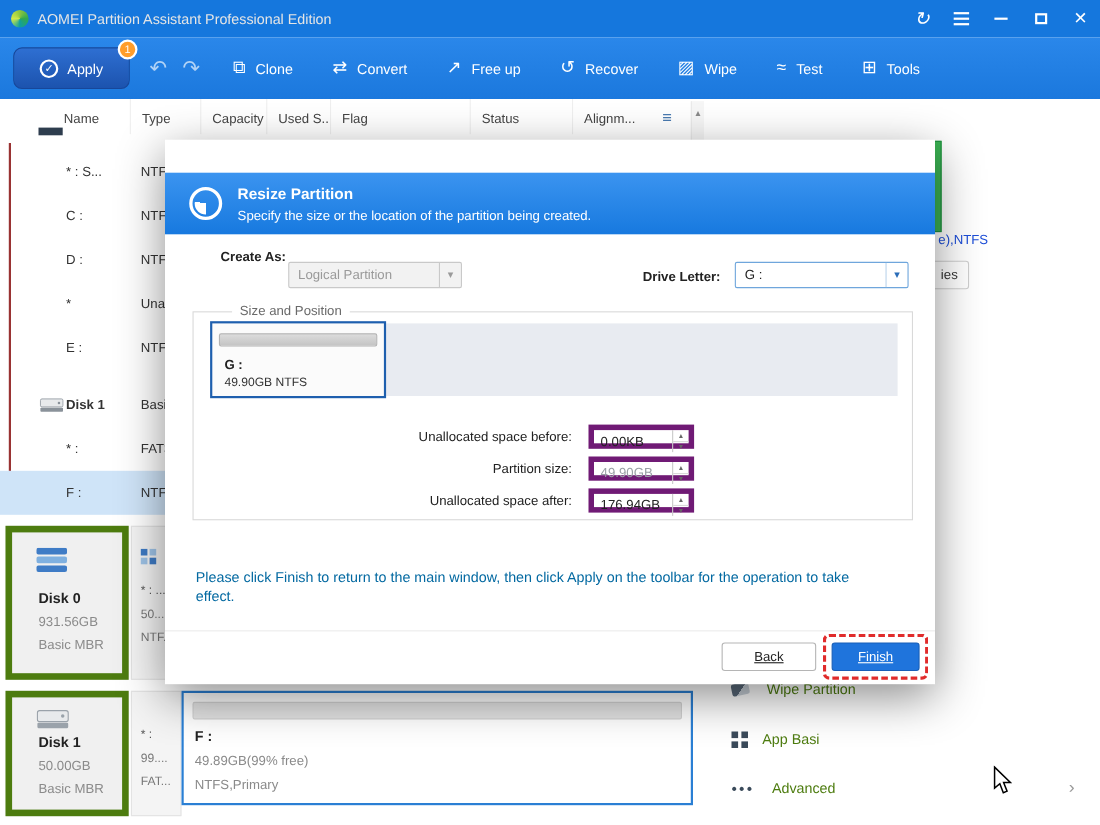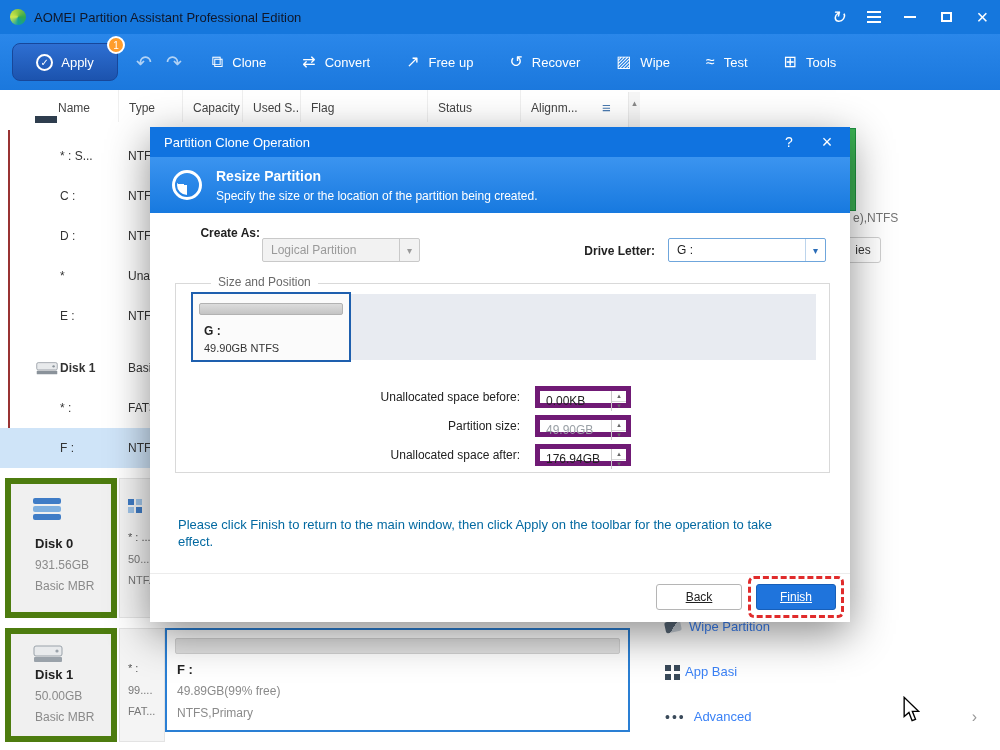--- a/index.html
+++ b/index.html
@@ -1,19 +1,19 @@
 <!DOCTYPE html>
 <html><head>
 <meta charset="utf-8">
 <style>
 *{margin:0;padding:0;box-sizing:border-box}
 body{font-family:"Liberation Sans",sans-serif;background:#666}
 .app{position:relative;width:1000px;height:750px;background:#fff;overflow:hidden;margin:0 auto}
 
-.titlebar{position:absolute;left:0;top:0;width:1000px;height:34px;background:#1577dd;display:flex;align-items:center;color:#0f172a;z-index:3}
+.titlebar{position:absolute;left:0;top:0;width:1000px;height:34px;background:#1577dd;display:flex;align-items:center;color:#e5e5e5;z-index:3}
 .logo{width:16px;height:16px;margin:0 8px 0 10px;border-radius:50%;background:conic-gradient(#8dc63f,#31a84f,#0f9f9f,#cfe84a,#8dc63f)}
 .wtitle{font-size:13px}
 .wicons{margin-left:auto;display:flex;height:100%}
 .wbtn{width:36px;height:100%;display:flex;align-items:center;justify-content:center;color:#fff}
 .g-refresh::before{content:"↻";font-size:17px}
 .hamb{width:14px;height:2px;background:#fff;box-shadow:0 -5px 0 #fff,0 5px 0 #fff}
 .minb{width:12px;height:2px;background:#fff}
 .maxb{width:11px;height:10px;border:2px solid #fff}
 .closeb::before{content:"×";font-size:20px}
 
@@ -48,24 +48,24 @@
 .row .c2{width:64px;padding-left:10px;white-space:nowrap;overflow:hidden}
 .row.sel{background:#cfe4f8}
 .row.diskrow .c1{font-weight:bold}
 .redline{position:absolute;left:8px;top:8px;width:2px;height:326px;background:#993333}
 .darktick{position:absolute;left:35px;top:-6px;width:22px;height:7px;background:#2e3d4e}
 
 .vscroll{position:absolute;left:628px;top:92px;width:12px;height:380px;background:#f6f6f6;border-left:1px solid #e9e9e9;z-index:1;text-align:center}
 .vscroll::before{content:"▴";color:#888;font-size:9px;line-height:14px}
 
 .greenrect{position:absolute;left:843px;top:128px;width:13px;height:83px;background:#3cb454;border:1px solid #1f9140;z-index:1}
-.cliptext{position:absolute;left:853px;top:211px;font-size:12px;color:#737373;z-index:1}
+.cliptext{position:absolute;left:853px;top:211px;font-size:12px;color:#1d4ed8;z-index:1}
 .clipbtn{position:absolute;left:845px;top:237px;width:36px;height:26px;background:#fff;border:1px solid #cfcfcf;border-radius:3px;font-size:12px;color:#333;display:flex;align-items:center;justify-content:center;z-index:1}
 .rmenu{position:absolute;left:655px;top:604px;width:340px;z-index:1}
-.rmi{position:relative;height:45px;display:flex;align-items:center;gap:8px;font-size:13px;color:#3b82f6;padding-left:10px}
+.rmi{position:relative;height:45px;display:flex;align-items:center;gap:16px;font-size:13px;color:#4d7c0f;padding-left:10px}
 .ric-wipe{width:16px;height:11px;background:linear-gradient(135deg,#5a6a7a 55%,#c8d0d8 55%);transform:rotate(-12deg);border-radius:2px}
 .ric-app{width:6px;height:6px;background:#3a4a5a;box-shadow:9px 0 0 #3a4a5a,0 9px 0 #3a4a5a,9px 9px 0 #3a4a5a;margin:0 6px 8px 0}
 .ric-adv{color:#3a4a5a;font-size:14px;letter-spacing:2px}
 .ric-adv::before{content:"•••"}
 .chev{position:absolute;right:18px;color:#999;font-size:16px}
 .chev::before{content:"›"}
 
 .cell{position:absolute;background:#f0f0f0;border:6px solid #4d7c0f;z-index:1}
 .cell .t1{position:absolute;left:24px;font-weight:bold;font-size:13px;color:#222;white-space:nowrap}
 .cell .t2,.cell .t3{position:absolute;left:24px;font-size:12px;color:#8a8a8a;white-space:nowrap}
@@ -304,25 +304,20 @@
   </div>
 
   <div class="fcell">
     <span class="fbar"></span>
     <span class="t1">F :</span>
     <span class="t2">49.89GB(99% free)</span>
     <span class="t3">NTFS,Primary</span>
   </div>
 
   <div class="dialog">
-    <div class="dtitle">
-      <span class="txt">Partition Clone Operation</span>
-      <span class="dhelp"></span>
-      <span class="dclose"></span>
-    </div>
     <div class="dheader">
       <span class="pie"></span>
       <span class="dh-title">Resize Partition</span>
       <span class="dh-sub">Specify the size or the location of the partition being created.</span>
     </div>
 
     <span class="dlabel" style="left:20px;top:99px;width:90px">Create As:</span>
     <div class="dselect sel-disabled" style="left:112px;top:111px;width:158px">
       <span class="val">Logical Partition</span>
       <span class="chevbox"></span>

